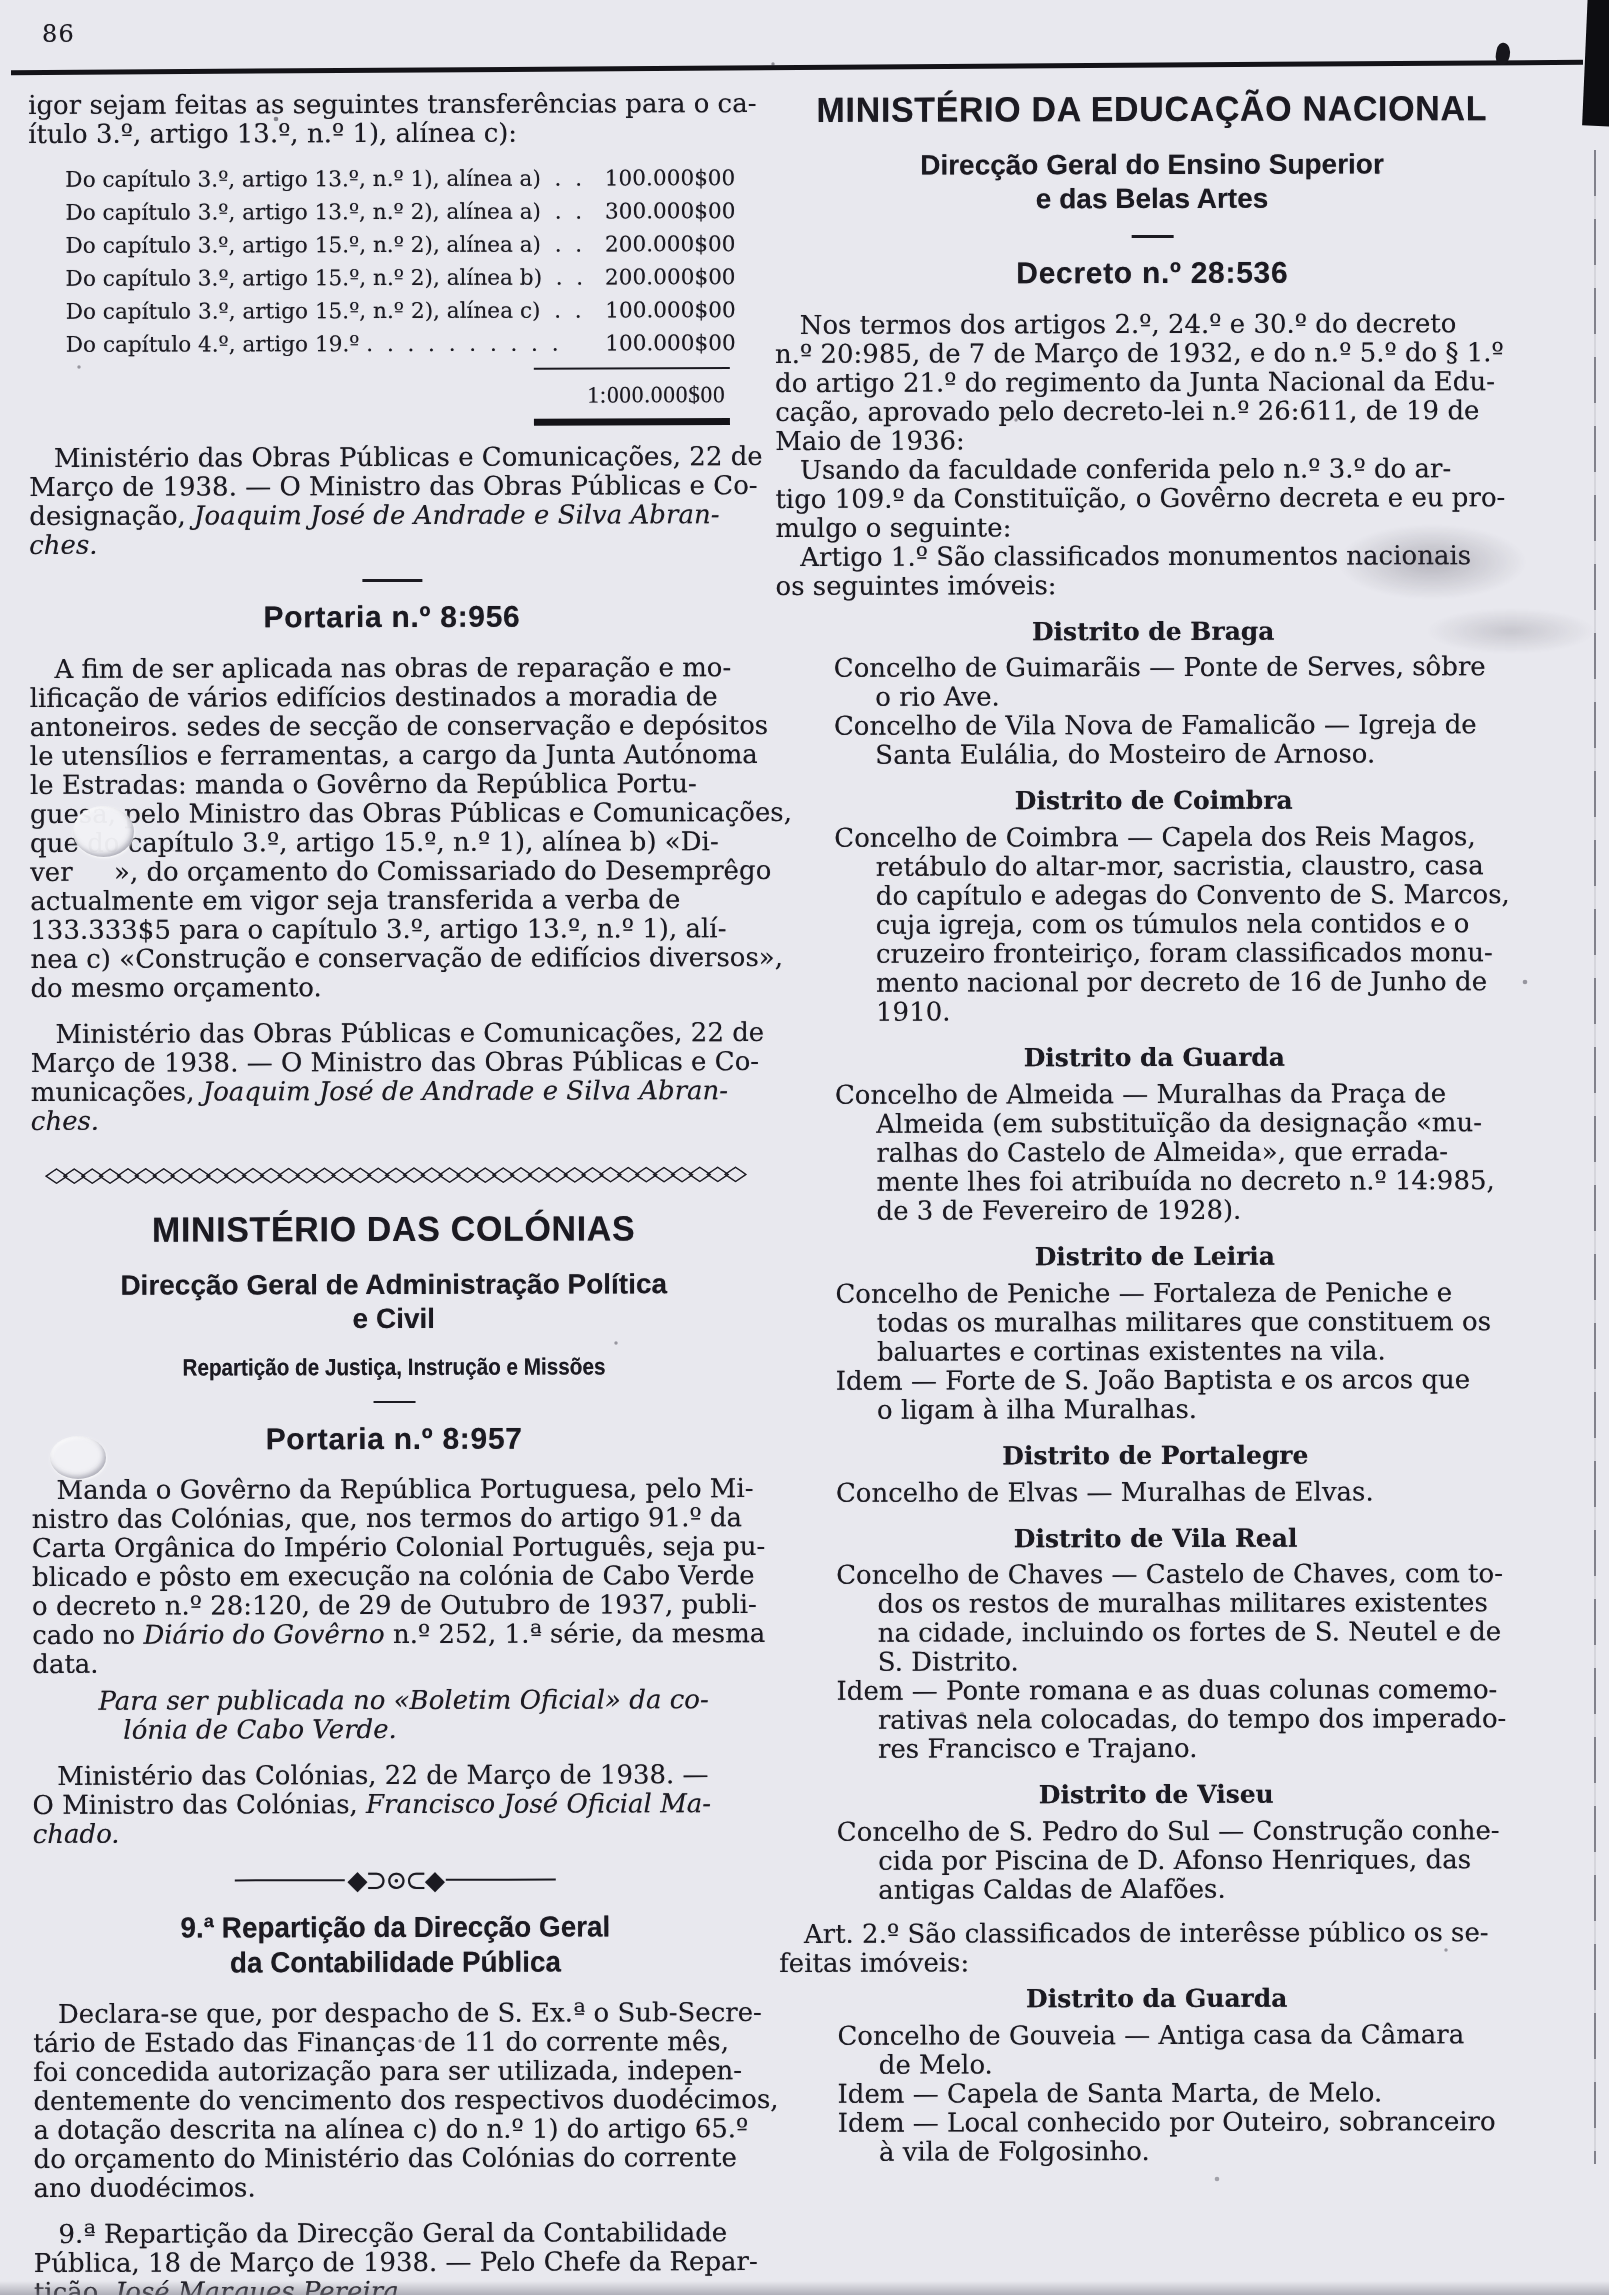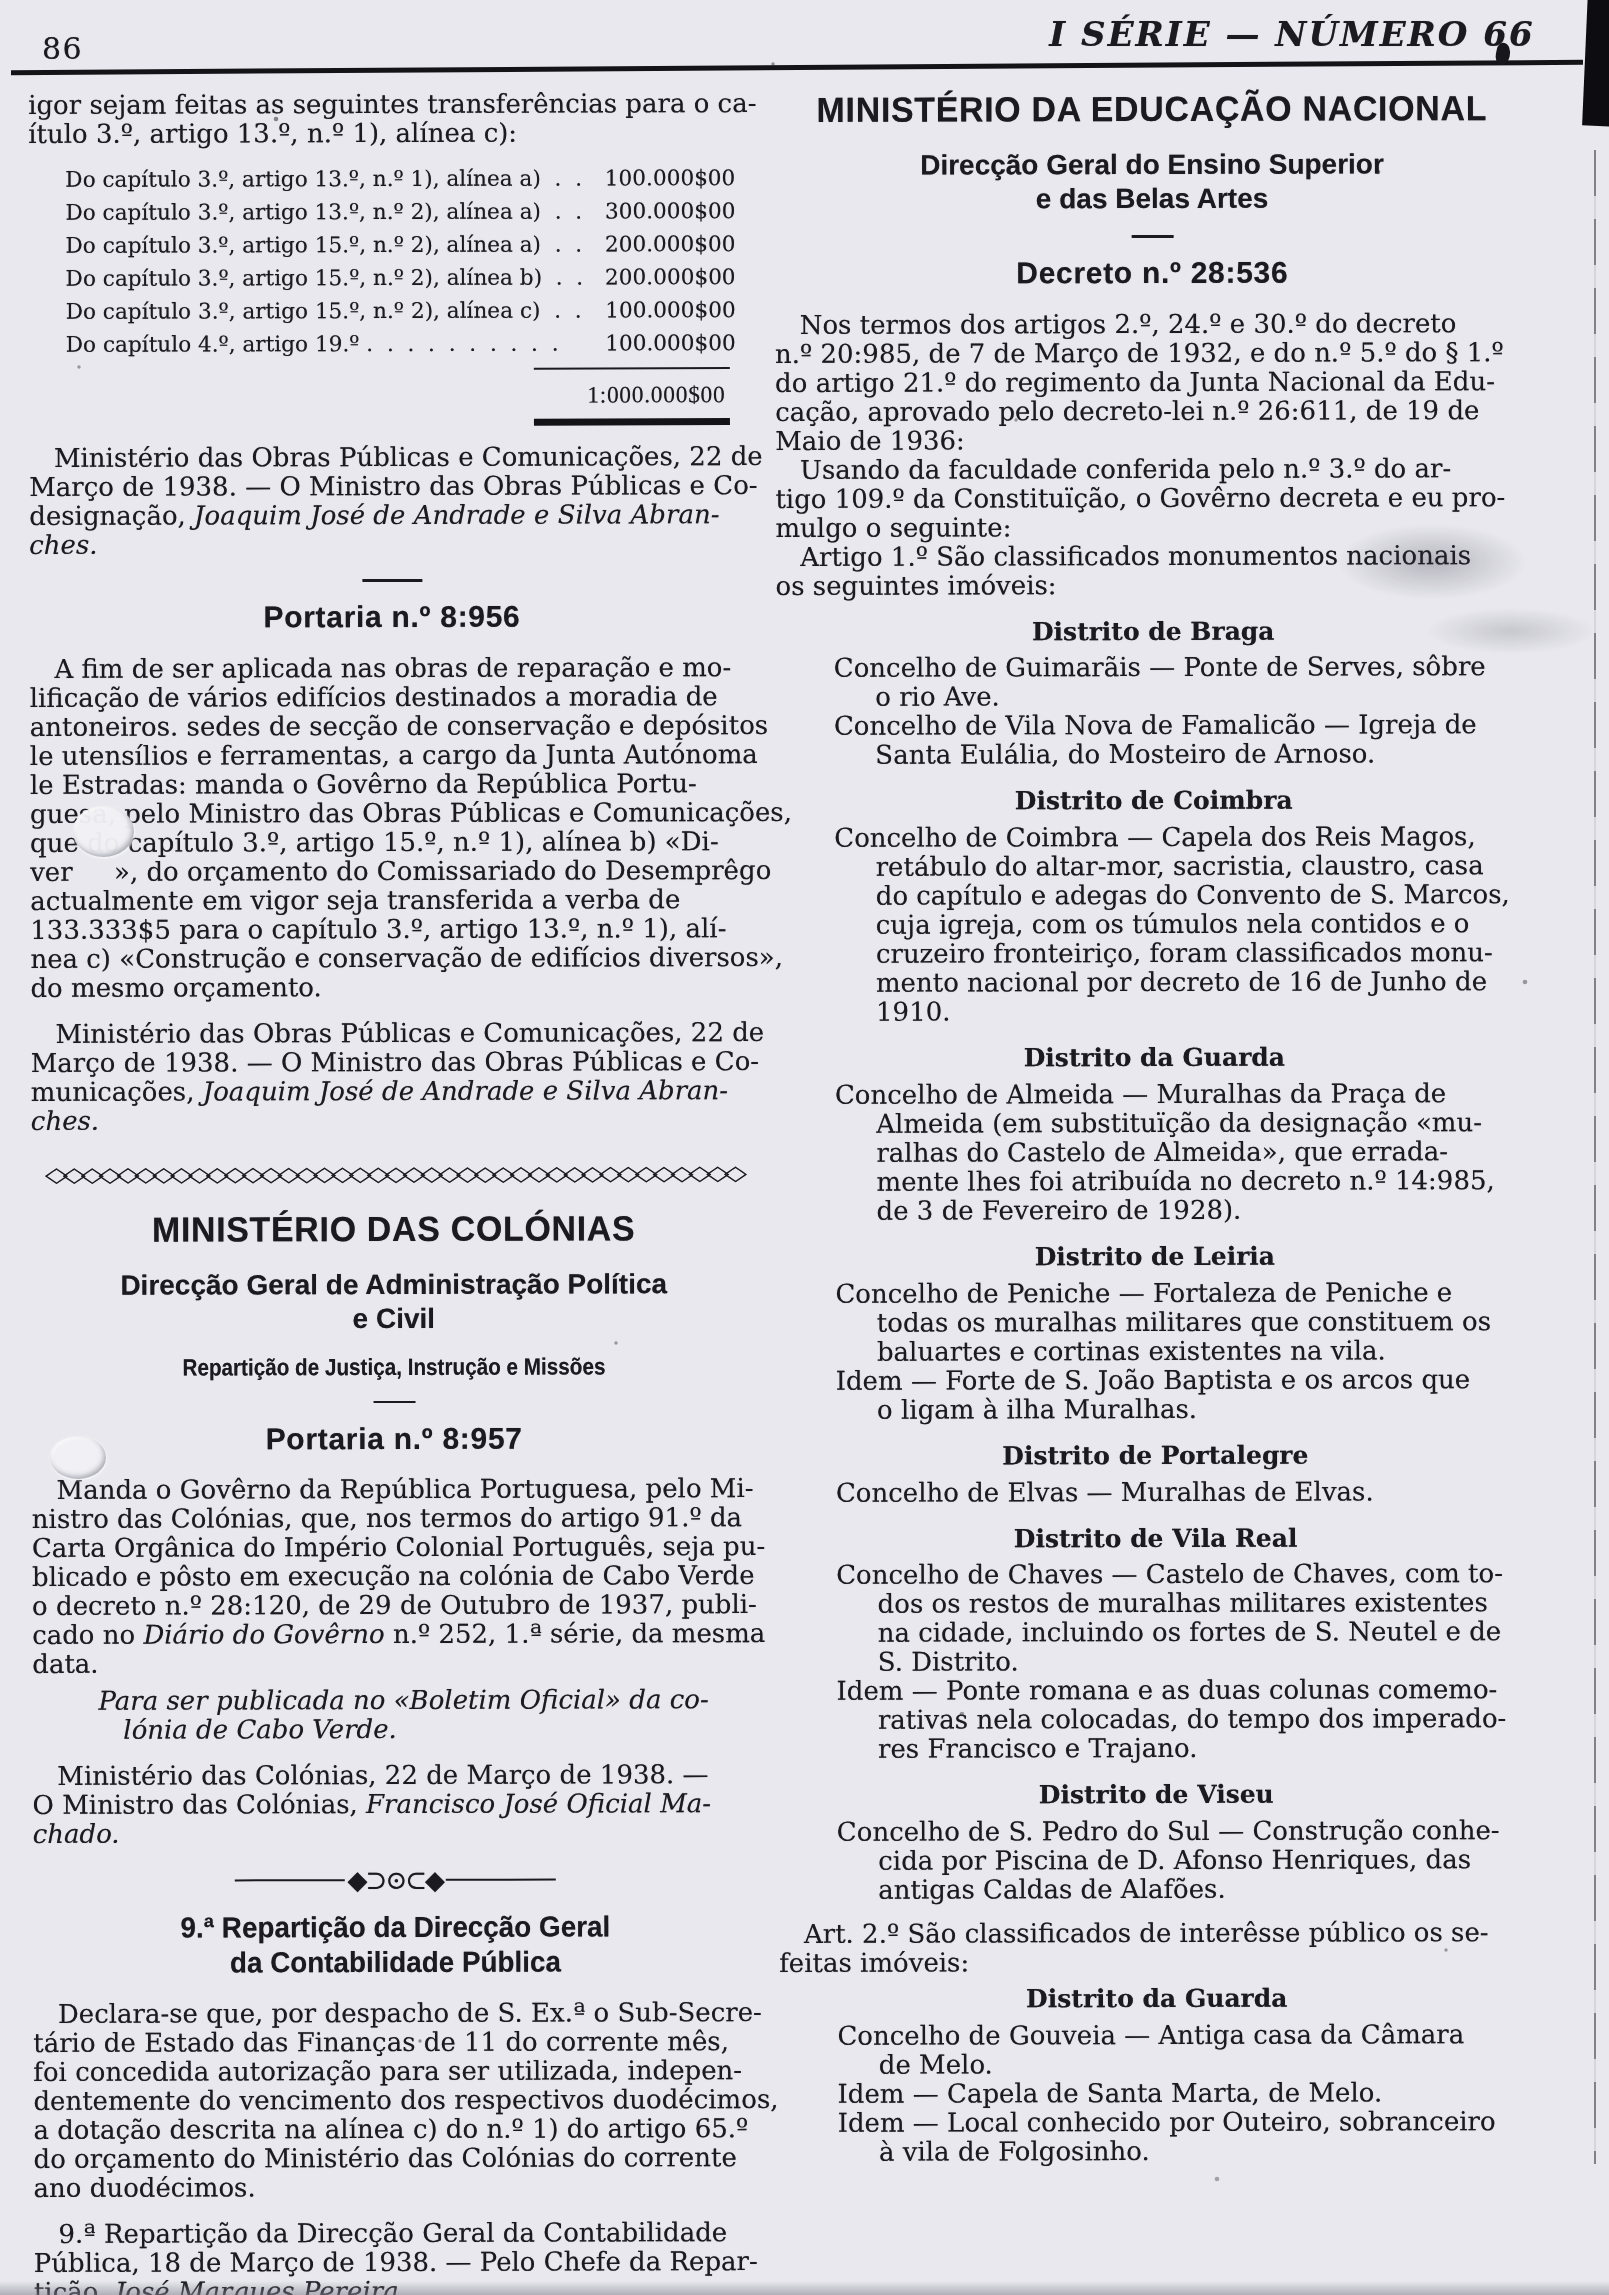--- a/index.html
+++ b/index.html
@@ -11,21 +11,21 @@
   .page{
     position:absolute;inset:0;
     background:
       radial-gradient(ellipse 1177px 785px at 30% 20%, rgba(255,255,255,.35), rgba(255,255,255,0) 70%),
       repeating-linear-gradient(90deg, rgba(255,255,255,.02) 0 2.6px, rgba(120,120,145,.025) 2.6px 5.2px),
       linear-gradient(100deg,#e5e5eb 0%,#ecalece 0%,#eaeaf0 35%,#e8e8ee 65%,#e2e2e9 100%);
     background-color:#e8e8ee;
   }
   .ink{color:#1b1a21;text-shadow:0 0 0.7px rgba(26,22,34,.55);}
   
-  .page-number{position:absolute;left:42px;top:31px;font-size:30px;letter-spacing:1.3px;}
+  .page-number{position:absolute;left:42px;top:20px;font-size:24px;letter-spacing:1.3px;}
   .issue-title{
     position:absolute;left:1001px;top:14.4px;width:582px;text-align:center;
     font-style:italic;font-weight:bold;font-size:34px;letter-spacing:2px;white-space:pre;
   }
   .header-rule{position:absolute;left:10.5px;top:65px;width:1572px;height:4.6px;background:#141318;transform:rotate(-0.38deg);}
   .corner-bar{position:absolute;right:-6.5px;top:-7.8px;width:31px;height:134px;background:#0d0d11;transform:rotate(2.5deg);}
   .corner-blob{position:absolute;left:1496px;top:43px;width:14.4px;height:22px;background:#17161c;transform:rotate(12deg);border-radius:40% 60% 50% 50%;}
   .edge-line{
     position:absolute;left:1594px;top:150px;width:2px;height:2014px;
     background:repeating-linear-gradient(to bottom, rgba(45,45,58,.55) 0 46px, rgba(45,45,58,.10) 46px 69px);
@@ -80,21 +80,20 @@
   .district-heading{margin:17px 0 7.8px;font-weight:bold;font-size:25px;text-align:center;}
   .entries{margin-left:58px;}
   .art2{margin-top:14.4px;}
 </style>
 </head>
 <body>
 
 <div class="page">
 
   <div class="page-number ink">86</div>
-  <div class="issue-title ink">I SÉRIE — NÚMERO 66</div>
   <div class="header-rule"></div>
 
   <div class="col col-left ink">
     <div>
         <div class="tline"><span>igor sejam feitas as seguintes transferências para o ca-</span></div>
         <div class="tline"><span>ítulo 3.º, artigo 13.º, n.º 1), alínea c):</span></div>
       </div>
 
     <div class="transfer-table">
       <div>

